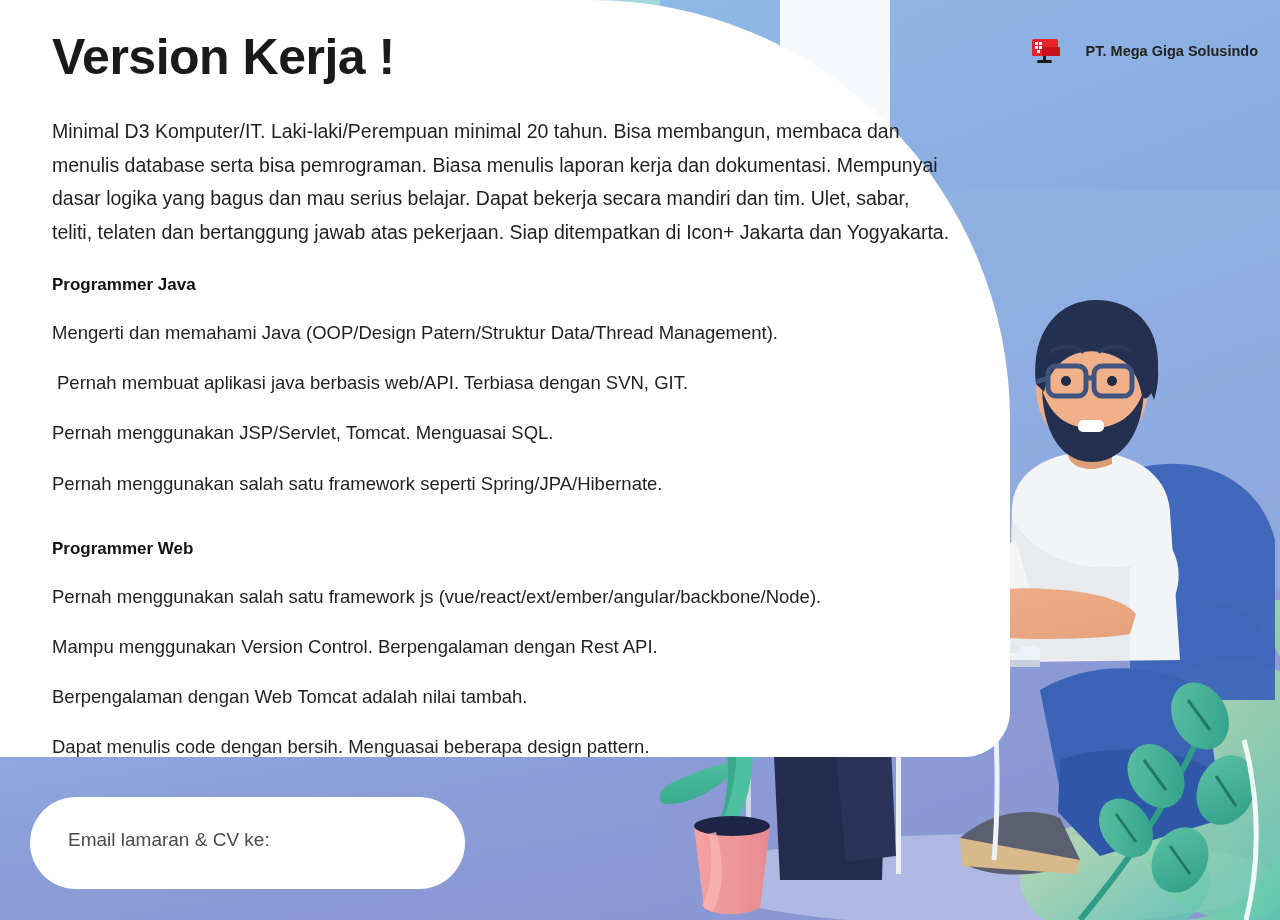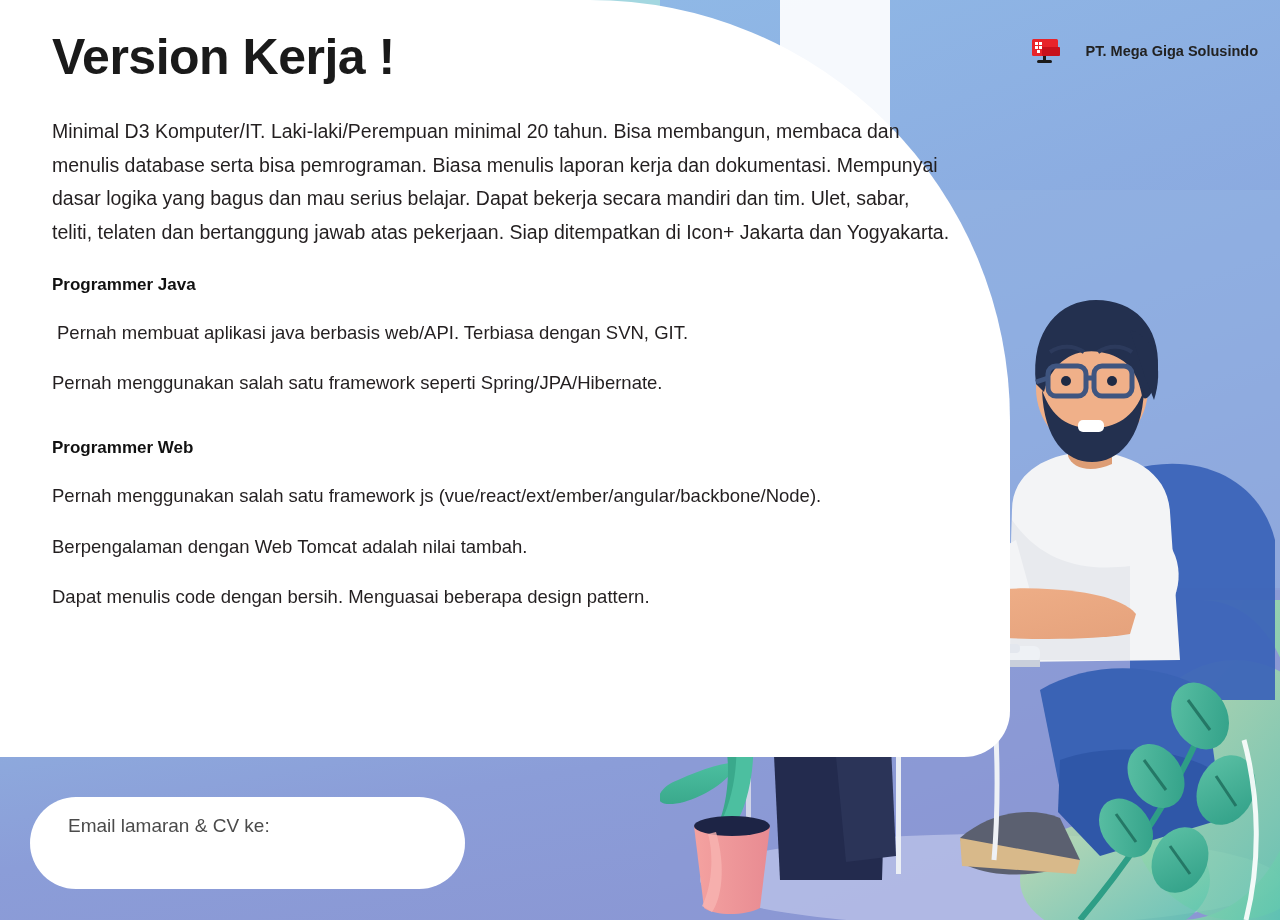--- a/index.html
+++ b/index.html
@@ -97,21 +97,21 @@
     border-radius: 46px;
   }
   #email-pill .pill-body {
     position: absolute;
     left: 38px;
     top: 18px;
   }
   .email-label {
     font-size: 19px;
     color: #4b4b4b;
-    margin: 0 0 5px 0;
+    margin: 14px 0 5px 0;
   }
   .email-address {
     font-size: 20.5px;
     font-weight: bold;
     color: #e1664a;
     margin: 0;
   }
 
   
   #brand {
@@ -324,25 +324,28 @@
   </svg>
 
   <div id="card">
     <div id="card-inner">
 
       <h1 class="title">Version Kerja !</h1>
 
       <p class="intro">Minimal D3 Komputer/IT. Laki-laki/Perempuan minimal 20 tahun.  Bisa membangun, membaca dan menulis database serta bisa pemrograman. Biasa menulis laporan kerja dan dokumentasi. Mempunyai dasar logika yang bagus dan mau serius belajar. Dapat bekerja secara mandiri dan tim. Ulet, sabar, teliti, telaten dan bertanggung jawab atas pekerjaan. Siap ditempatkan di Icon+ Jakarta dan Yogyakarta.</p>
 
       <h2 class="section-head">Programmer Java</h2>
+      <p class="bullet">Mengerti dan memahami Java (OOP/Design Patern/Struktur Data/Thread Management).</p>
       <p class="bullet indent"> Pernah membuat aplikasi java berbasis web/API. Terbiasa dengan SVN, GIT.</p>
+      <p class="bullet">Pernah menggunakan JSP/Servlet, Tomcat. Menguasai SQL.</p>
       <p class="bullet">Pernah menggunakan salah satu framework seperti Spring/JPA/Hibernate.</p>
 
       <h2 class="section-head web">Programmer Web</h2>
       <p class="bullet">Pernah menggunakan salah satu framework js (vue/react/ext/ember/angular/backbone/Node).</p>
+      <p class="bullet">Mampu menggunakan Version Control. Berpengalaman dengan Rest API.</p>
       <p class="bullet">Berpengalaman dengan Web Tomcat adalah nilai tambah.</p>
       <p class="bullet">Dapat menulis code dengan bersih. Menguasai beberapa design pattern.</p>
 
     </div>
   </div>
 
   <div id="email-pill">
     <div class="pill-body">
       <div class="email-label">Email lamaran &amp; CV ke:</div>
     </div>

